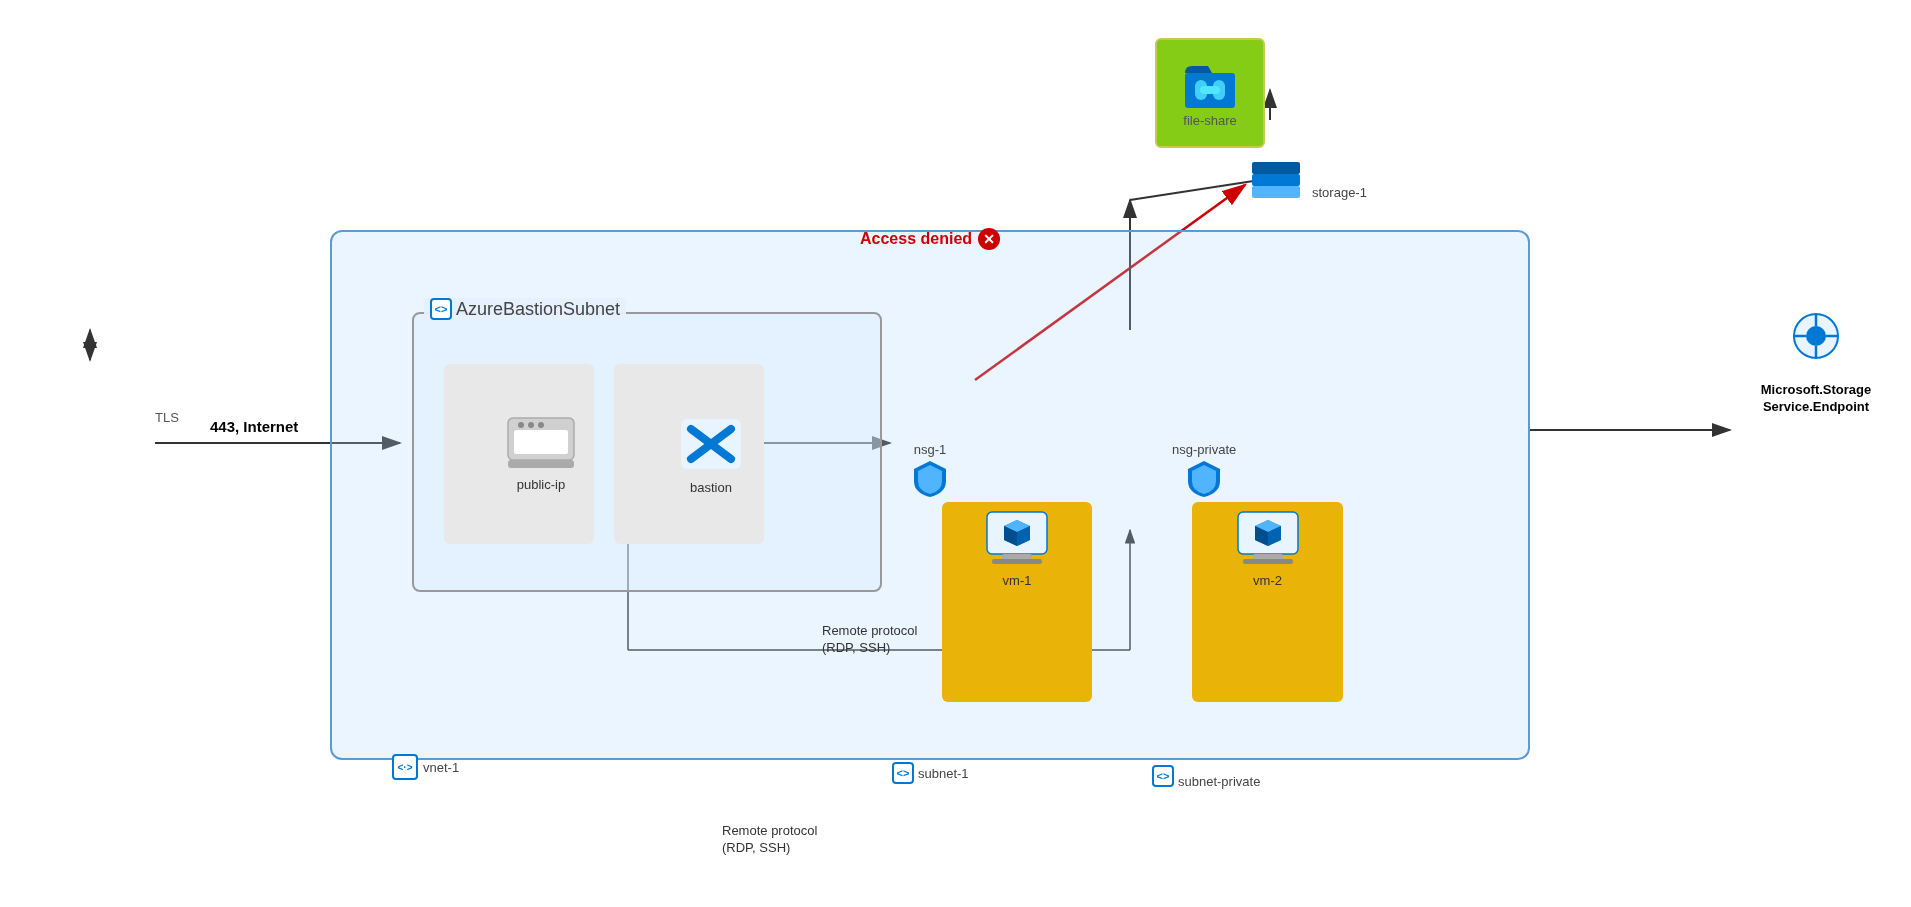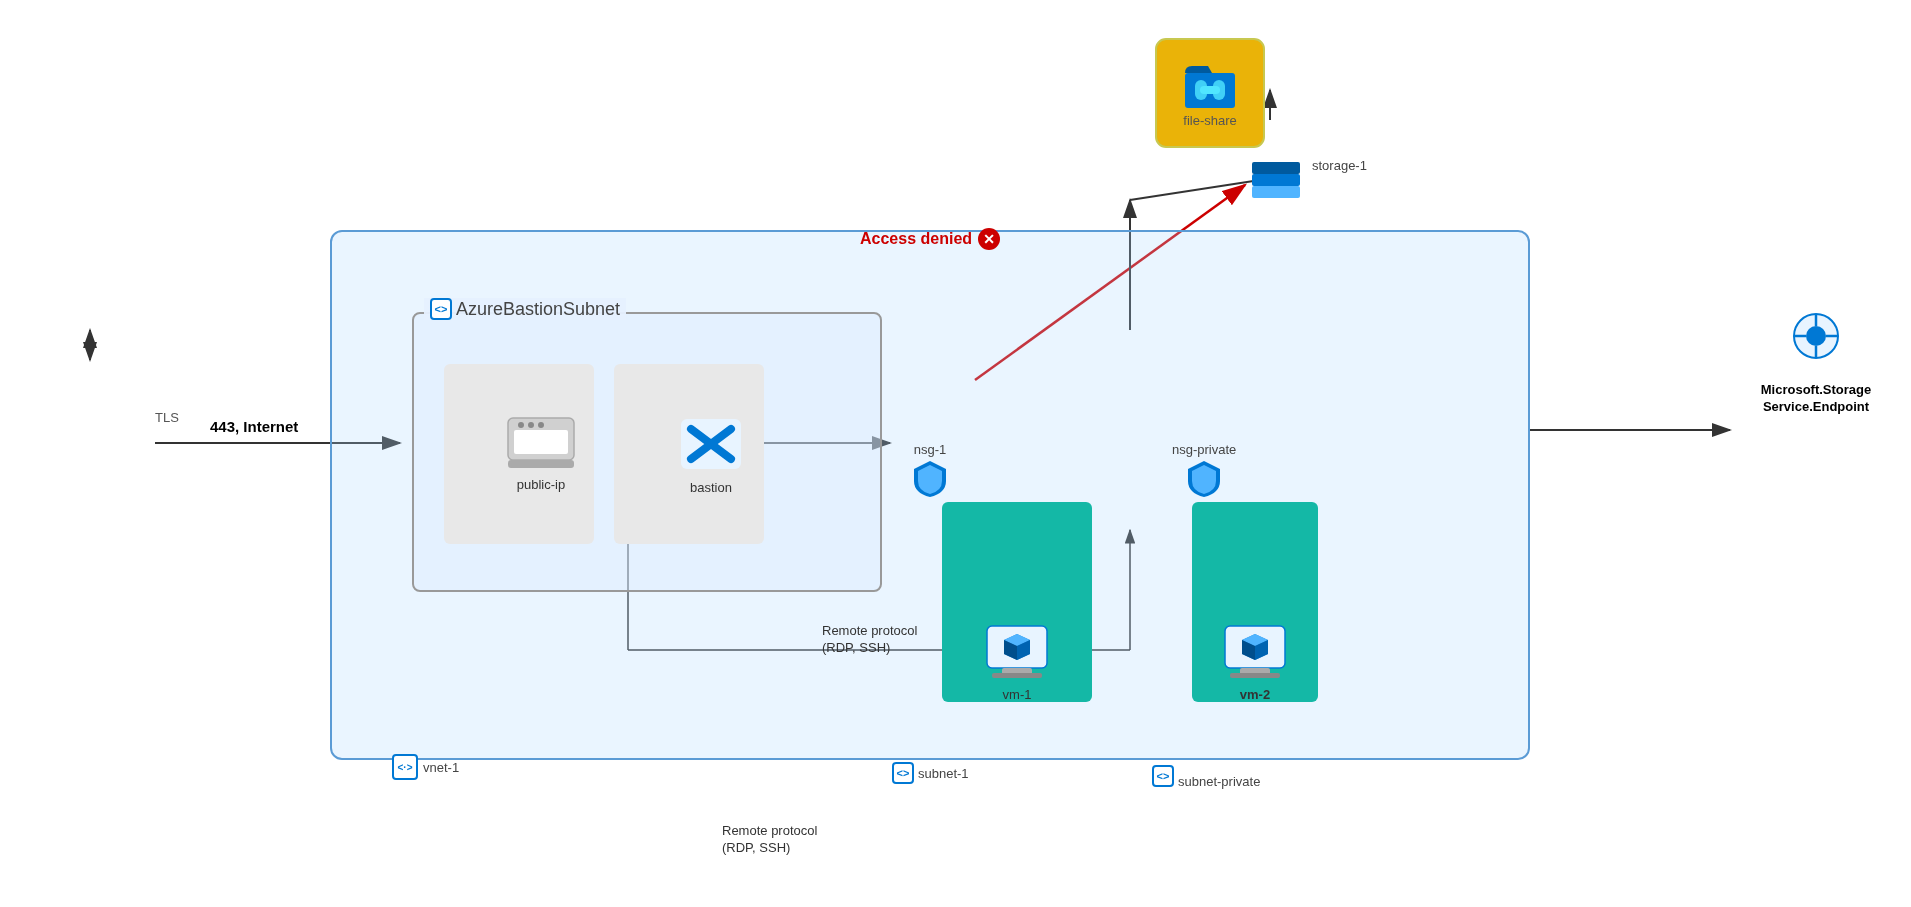--- a/index.html
+++ b/index.html
@@ -87,48 +87,48 @@
 
     .component-label {
       font-size: 13px;
       color: #333;
       text-align: center;
     }
 
     
     .vm-box {
       position: absolute;
-      background: #14b8a6;
+      background: #eab308;
       border-radius: 6px;
       display: flex;
       flex-direction: column;
       align-items: center;
-      justify-content: flex-end;
+      justify-content: flex-start;
       gap: 6px;
     }
 
     .bold-label {
       font-weight: 700;
     }
 
     
     svg.arrows {
       position: absolute;
       top: 0; left: 0;
       width: 1911px;
       height: 907px;
       pointer-events: none;
     }
 
     .file-share-box {
       width: 110px;
       height: 110px;
-      background: #eab308;
+      background: #84cc16;
       border: 2px solid #c8c850;
-      border-radius: 11px;
+      border-radius: 6px;
       display: flex;
       flex-direction: column;
       align-items: center;
       justify-content: center;
     }
 
     
     .ms-endpoint {
       position: absolute;
       right: 30px;
@@ -305,21 +305,21 @@
     </div>
 
     <div style="position:absolute;left:820px;top:530px;display:flex;align-items:center;gap:4px;">
       <svg width="22" height="22" viewBox="0 0 22 22">
         <rect x="1" y="1" width="20" height="20" rx="3" fill="#fff" stroke="#0078d4" stroke-width="2"></rect>
         <text x="11" y="15" text-anchor="middle" font-size="11" fill="#0078d4" font-weight="bold">&lt;&gt;</text>
       </svg>
       <span style="font-size:13px;color:#444;margin-top:12px;">subnet-private</span>
     </div>
 
-    <div class="vm-box" style="position:absolute;left:860px;top:270px;width:126px;height:200px;font-weight:bold;">
+    <div class="vm-box" style="position:absolute;left:860px;top:270px;width:151px;height:200px;">
       <svg width="70" height="65" viewBox="0 0 70 65">
         <rect x="5" y="10" width="60" height="42" rx="5" fill="#e8f4ff" stroke="#0078d4" stroke-width="1.5"></rect>
         <rect x="20" y="52" width="30" height="8" rx="2" fill="#aaa"></rect>
         <rect x="10" y="57" width="50" height="5" rx="2" fill="#888"></rect>
         <path d="M35 18 L48 24 L48 38 L35 44 L22 38 L22 24 Z" fill="#0078d4" opacity="0.85"></path>
         <path d="M35 18 L48 24 L35 30 L22 24 Z" fill="#50b4ff"></path>
         <path d="M22 24 L35 30 L35 44 L22 38 Z" fill="#004e8c"></path>
         <path d="M48 24 L35 30 L35 44 L48 38 Z" fill="#0063b1"></path>
       </svg>
       <span class="component-label">vm-2</span>
@@ -354,21 +354,21 @@
         <path d="M5 15 Q5 8 12 8 L28 8 L32 15 Z" fill="#005a9e"></path>
 
         <rect x="15" y="22" width="12" height="20" rx="6" fill="#50e6ff" opacity="0.8"></rect>
         <rect x="33" y="22" width="12" height="20" rx="6" fill="#50e6ff" opacity="0.8"></rect>
         <rect x="20" y="28" width="20" height="8" rx="4" fill="#50e6ff"></rect>
       </svg>
       <span style="font-size:13px;color:#555;">file-share</span>
     </div>
   </div>
 
-  <div style="position:absolute;top:158px;left:1250px;display:flex;align-items:flex-start;gap:10px;">
+  <div style="position:absolute;top:158px;left:1250px;display:flex;align-items:flex-end;gap:10px;">
 
     <svg width="52" height="42" viewBox="0 0 52 42">
       <rect x="2" y="28" width="48" height="12" rx="2" fill="#50b4ff"></rect>
       <rect x="2" y="16" width="48" height="12" rx="2" fill="#0078d4"></rect>
       <rect x="2" y="4" width="48" height="12" rx="2" fill="#005a9e"></rect>
     </svg>
     <span style="font-size:13px;color:#444;">storage-1</span>
   </div>
 
   <div class="ms-endpoint">

